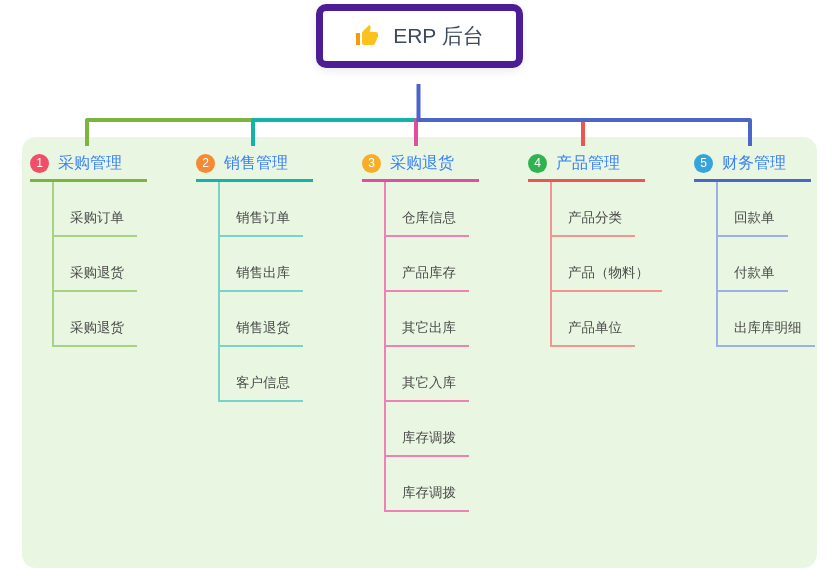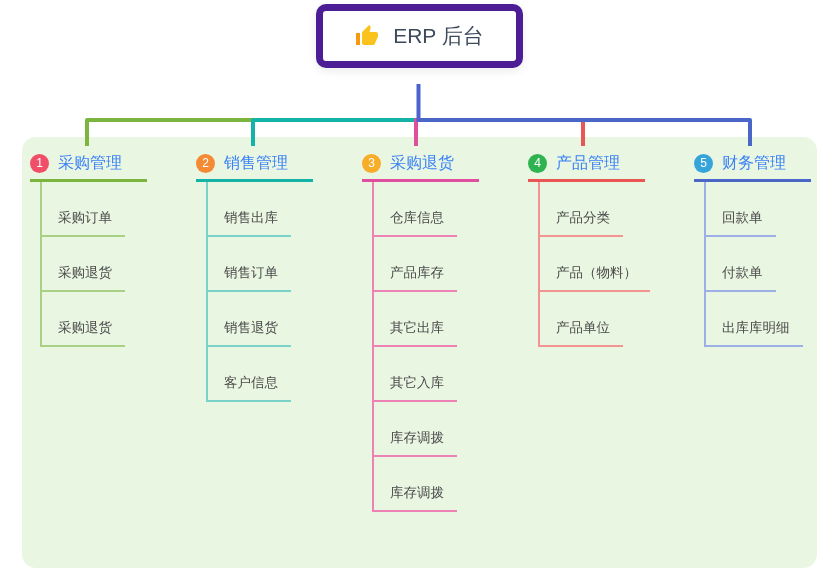--- a/index.html
+++ b/index.html
@@ -23,21 +23,21 @@
   .branch { position:absolute; top:152px; z-index:2; }
   .b0{left:30px} .b1{left:196px} .b2{left:362px} .b3{left:528px} .b4{left:694px}
 
   .branch-header { display:flex; align-items:center; gap:9px; width:117px;
                    padding-bottom:5px; border-bottom:3px solid var(--c); cursor:pointer; }
   .badge { width:19px; height:19px; border-radius:50%; background:var(--bc);
            color:#fff; font-size:12px; display:flex; align-items:center;
            justify-content:center; flex:0 0 19px; }
   .branch-label { font-size:16px; color:#3b82f6; line-height:22px; white-space:nowrap; }
 
-  .children { margin-left:10px; border-left:2px solid var(--lc); }
+  .children { margin-left:22px; border-left:2px solid var(--lc); }
   .child-row { height:55px; display:flex; align-items:flex-end; cursor:pointer; }
   .child-label { font-size:13.5px; color:#4a4a4a; white-space:nowrap;
                  padding:0 13px 8px 16px; border-bottom:2px solid var(--lc); }
 </style>
 </head>
 <body>
 
 <div class="stage">
 
   <div class="panel"></div>
@@ -77,24 +77,24 @@
     </div>
   </div>
 
   <div class="branch b1" style="--c: #14b3a7; --lc: #7ad2c8; --bc: #f58a35;">
     <div class="branch-header">
       <span class="badge">2</span>
       <span class="branch-label">销售管理</span>
     </div>
     <div class="children">
       <div class="child-row">
-          <span class="child-label">销售出库</span>
+          <span class="child-label">销售订单</span>
         </div>
       <div class="child-row">
-          <span class="child-label">销售订单</span>
+          <span class="child-label">销售出库</span>
         </div>
       <div class="child-row">
           <span class="child-label">销售退货</span>
         </div>
       <div class="child-row">
           <span class="child-label">客户信息</span>
         </div>
     </div>
   </div>
 

